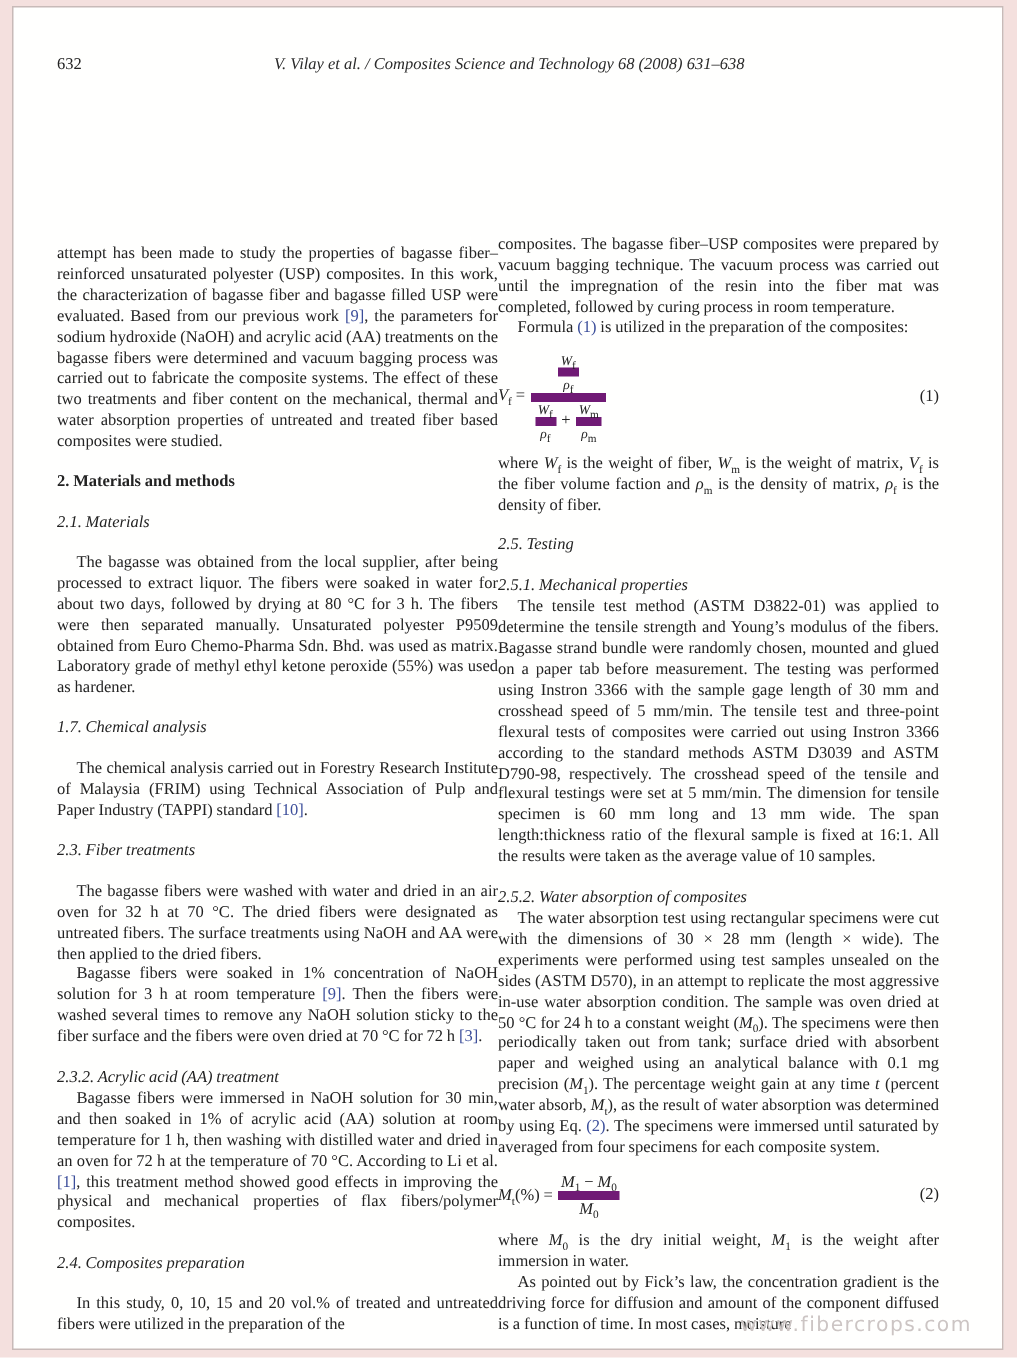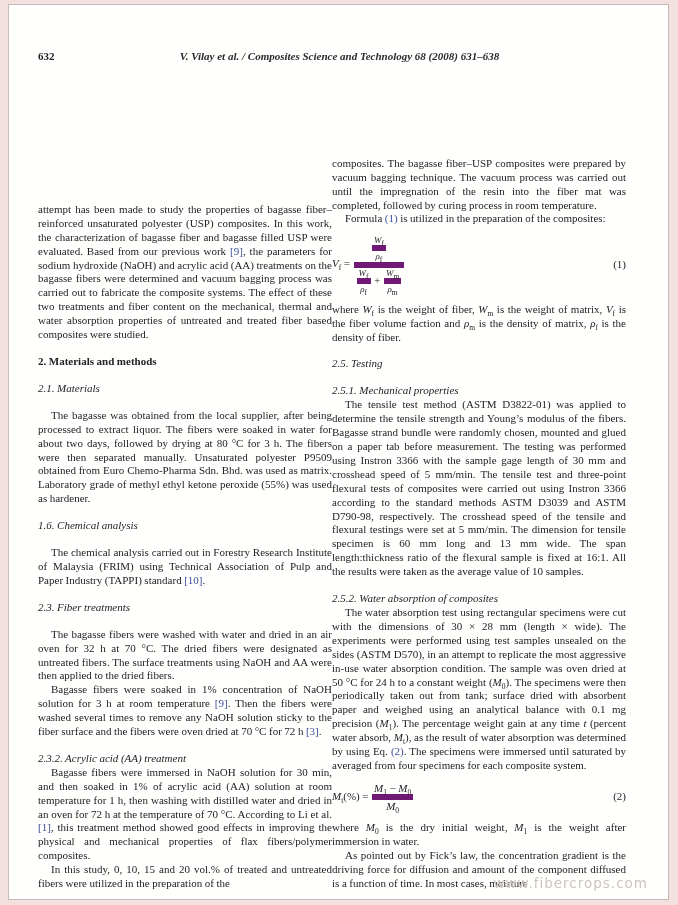--- a/index.html
+++ b/index.html
@@ -6,21 +6,21 @@
   body{
     width:678px;height:905px;position:relative;overflow:hidden;
     background:var(--surround,#f4e0de);
     font-family:"Liberation Serif","DejaVu Serif",serif;
     color:#232323;
   }
   .page{
     position:absolute;left:8px;top:4px;width:661px;height:896px;
     box-sizing:border-box;background:#fffffe;border:1px solid #c8bab8;
   }
-  .page-header{position:absolute;top:45px;left:29px;right:27px;height:16px;font-size:11px;font-weight:bold;}
+  .page-header{position:absolute;top:32px;left:29px;right:27px;height:16px;font-size:11px;}
   .page-number{position:absolute;left:0;top:0;}
   .running-title{display:block;text-align:center;font-style:italic;color:#2a2a2a;}
   .columns{
     position:absolute;top:80px;left:29px;right:26px;bottom:8px;
     display:flex;overflow:hidden;align-items:flex-end;
   }
   .col{
     flex:0 0 294px;width:294px;box-sizing:border-box;
     font-size:11px;line-height:13.9px;text-align:justify;
     word-spacing:-0.2px;
@@ -60,27 +60,28 @@
     <span class="page-number">632</span>
     <span class="running-title">V. Vilay et al. / Composites Science and Technology 68 (2008) 631–638</span>
   </div>
 
   <div class="columns">
     <div class="col">
         <p class="noindent">attempt has been made to study the properties of bagasse fiber–reinforced unsaturated polyester (USP) composites. In this work, the characterization of bagasse fiber and bagasse filled USP were evaluated. Based from our previous work <span class="cite">[9]</span>, the parameters for sodium hydroxide (NaOH) and acrylic acid (AA) treatments on the bagasse fibers were determined and vacuum bagging process was carried out to fabricate the composite systems. The effect of these two treatments and fiber content on the mechanical, thermal and water absorption properties of untreated and treated fiber based composites were studied.</p>
         <p class="h2">2. Materials and methods</p>
         <p class="h3">2.1. Materials</p>
         <p>The bagasse was obtained from the local supplier, after being processed to extract liquor. The fibers were soaked in water for about two days, followed by drying at 80 °C for 3 h. The fibers were then separated manually. Unsaturated polyester P9509 obtained from Euro Chemo-Pharma Sdn. Bhd. was used as matrix. Laboratory grade of methyl ethyl ketone peroxide (55%) was used as hardener.</p>
-        <p class="h3">1.6. Chemical analysis</p>
+        <p class="h3">1.7. Chemical analysis</p>
         <p>The chemical analysis carried out in Forestry Research Institute of Malaysia (FRIM) using Technical Association of Pulp and Paper Industry (TAPPI) standard <span class="cite">[10]</span>.</p>
         <p class="h3">2.3. Fiber treatments</p>
         <p>The bagasse fibers were washed with water and dried in an air oven for 32 h at 70 °C. The dried fibers were designated as untreated fibers. The surface treatments using NaOH and AA were then applied to the dried fibers.</p>
         <p class="tight">Bagasse fibers were soaked in 1% concentration of NaOH solution for 3 h at room temperature <span class="cite">[9]</span>. Then the fibers were washed several times to remove any NaOH solution sticky to the fiber surface and the fibers were oven dried at 70 °C for 72 h <span class="cite">[3]</span>.</p>
         <p class="h4">2.3.2. Acrylic acid (AA) treatment</p>
         <p class="tight">Bagasse fibers were immersed in NaOH solution for 30 min, and then soaked in 1% of acrylic acid (AA) solution at room temperature for 1 h, then washing with distilled water and dried in an oven for 72 h at the temperature of 70 °C. According to Li et al. <span class="cite">[1]</span>, this treatment method showed good effects in improving the physical and mechanical properties of flax fibers/polymer composites.</p>
+        <p class="h3">2.4. Composites preparation</p>
         <p>In this study, 0, 10, 15 and 20 vol.% of treated and untreated fibers were utilized in the preparation of the</p>
       </div>
     <div class="col">
         <p class="noindent">composites. The bagasse fiber–USP composites were prepared by vacuum bagging technique. The vacuum process was carried out until the impregnation of the resin into the fiber mat was completed, followed by curing process in room temperature.</p>
         <p>Formula <span class="cite">(1)</span> is utilized in the preparation of the composites:</p>
         <div class="equation">
           <span class="eq-body"><span class="var">V</span><sub>f</sub> = <span class="frac">
               <span class="num"><span class="frac">
                   <span class="num"><span class="var">W</span><sub>f</sub></span>
                   <span class="den"><span class="var">ρ</span><sub>f</sub></span>

